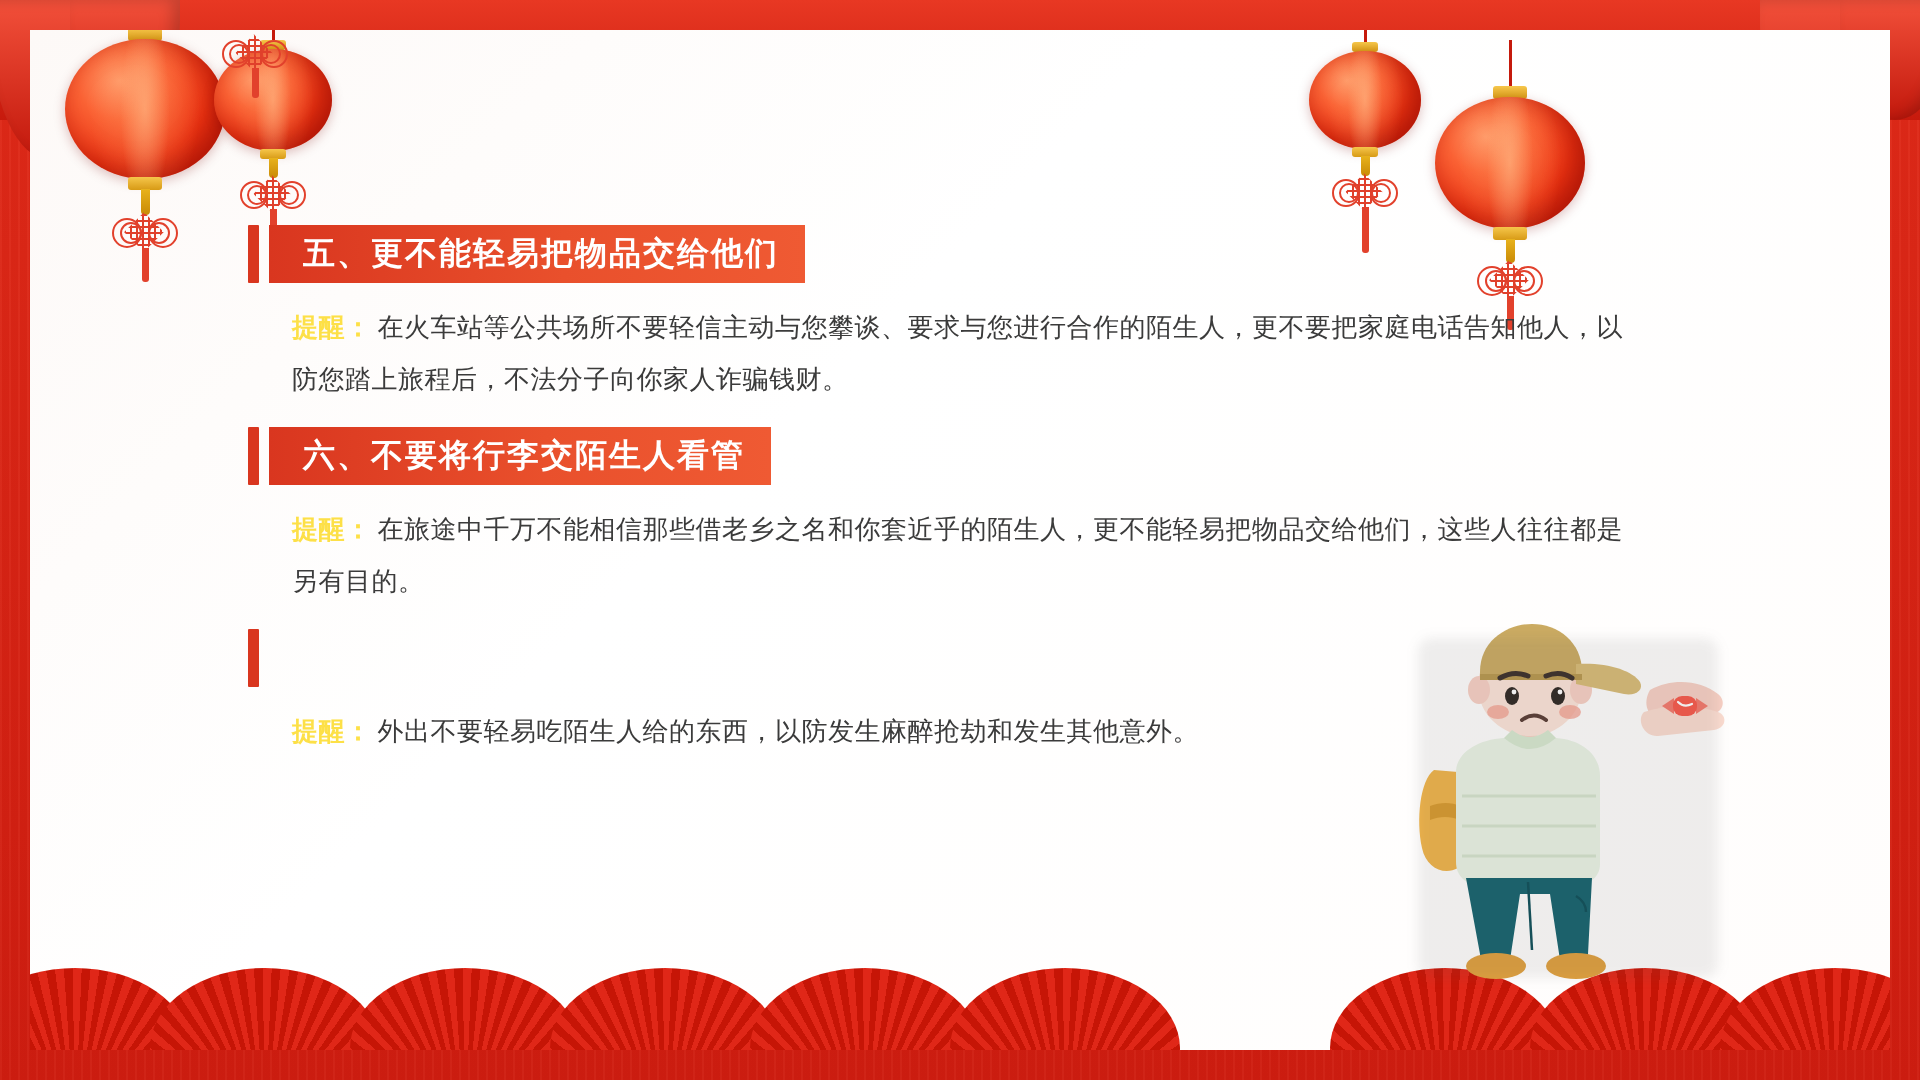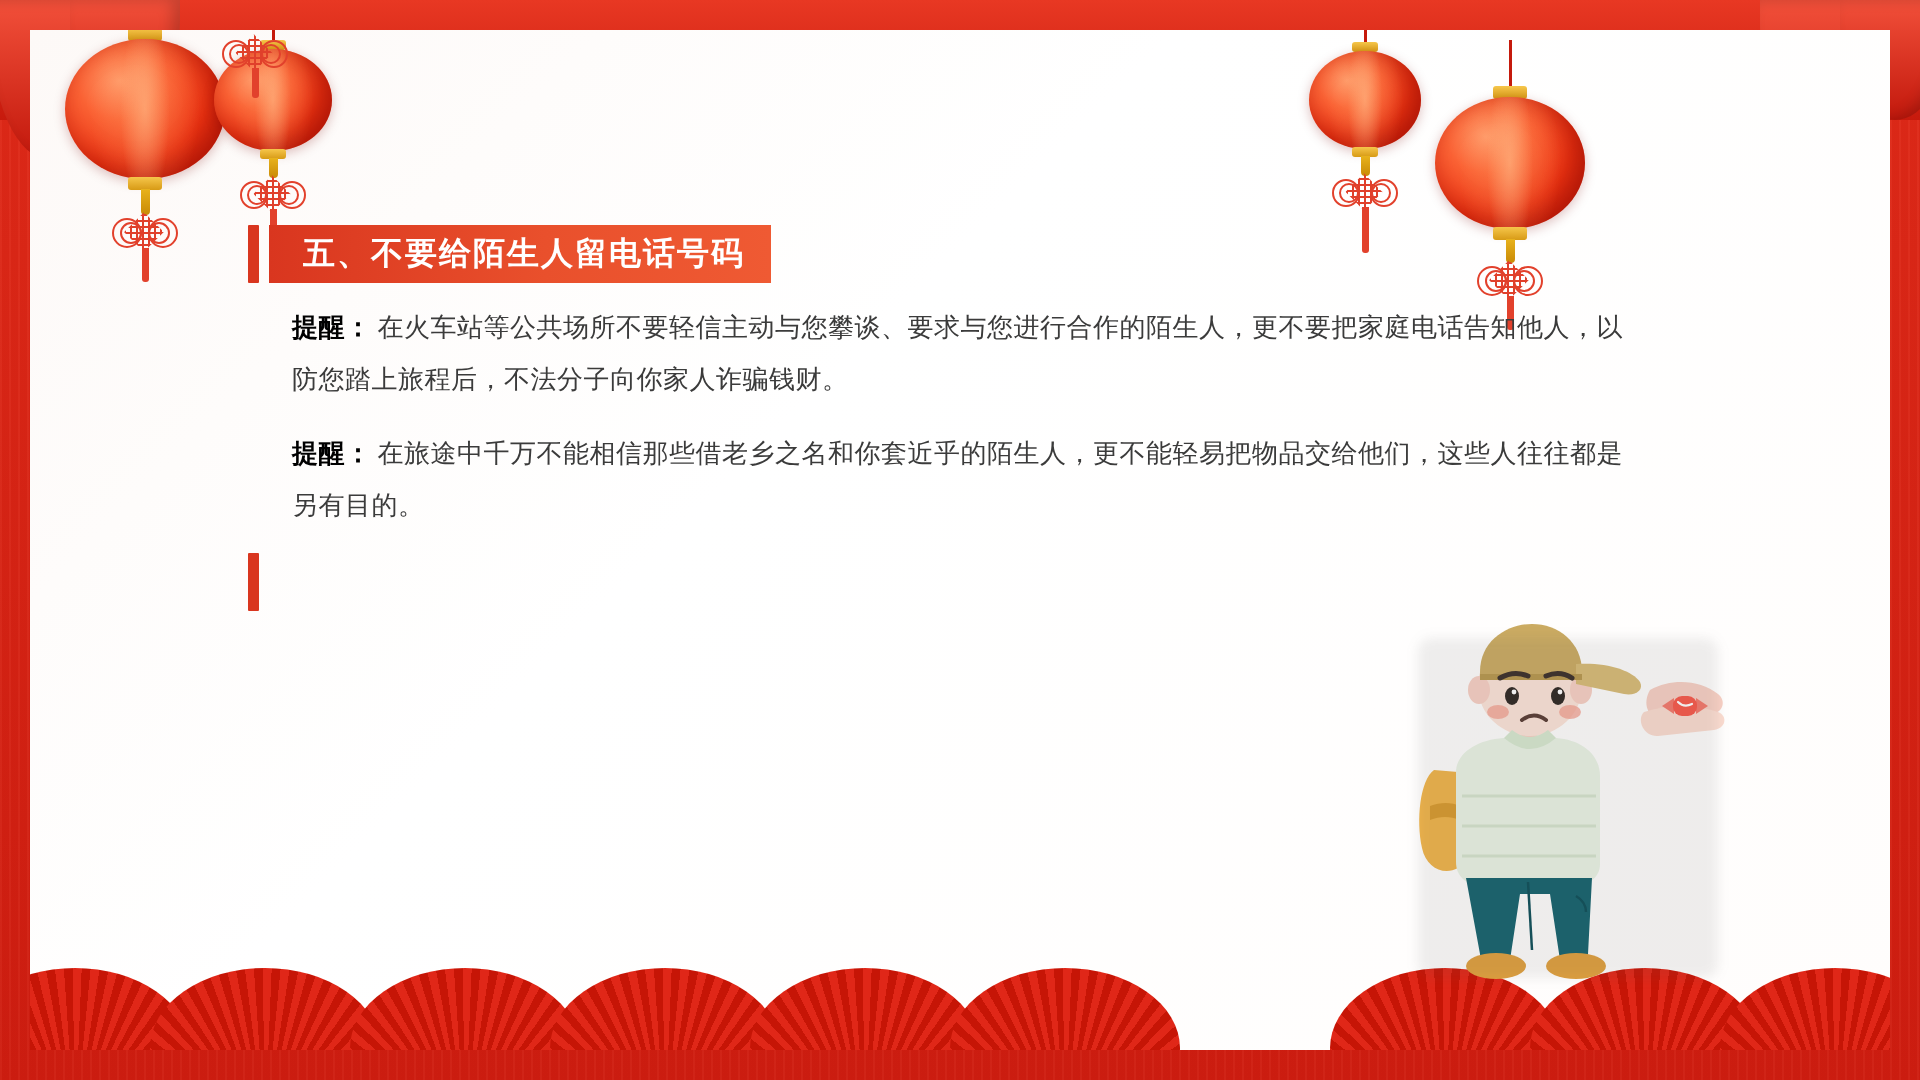--- a/index.html
+++ b/index.html
@@ -122,21 +122,21 @@
     padding:0 26px 0 34px;
     background:linear-gradient(90deg,#d9361f 0%,#e9502c 55%,#ef5a33 100%);
     color:#ffffff;font-size:32px;font-weight:bold;letter-spacing:2px;
     white-space:nowrap;
   }
   .para{
     margin:18px 0 22px 44px;
     font-size:26px;line-height:52px;color:#3b3b3b;letter-spacing:.5px;
     max-width:1340px;
   }
-  .tip{color:#000000;font-weight:bold;margin-right:6px;}
+  .tip{color:#fde047;font-weight:bold;margin-right:6px;}
   
   .boy{position:absolute;left:1400px;top:620px;width:330px;height:360px;}
   .shadow-plate{
     position:absolute;left:18px;top:18px;width:300px;height:340px;
     background:rgba(90,90,90,.10);filter:blur(6px);border-radius:14px;
   }
 </style>
 </head>
 <body>
 
@@ -248,37 +248,45 @@
     </div>
   </div>
 
 
   <div class="content">
 
     <div class="section">
       <div class="bar-wrap">
         <div class="bar-tick"></div>
         <div class="bar-gap"></div>
-        <div class="bar">五、不要给陌生人留电话号码</div>
+        <div class="bar">五、更不能轻易把物品交给他们</div>
       </div>
       <div class="para">
         <span class="tip">提醒：</span><span>在火车站等公共场所不要轻信主动与您攀谈、要求与您进行合作的陌生人，更不要把家庭电话告知他人，以防您踏上旅程后，不法分子向你家人诈骗钱财。</span>
-      </div>
-    </div>
-
-    <div class="section">
-      <div class="para">
-        <span class="tip">提醒：</span><span>在旅途中千万不能相信那些借老乡之名和你套近乎的陌生人，更不能轻易把物品交给他们，这些人往往都是另有目的。</span>
       </div>
     </div>
 
     <div class="section">
       <div class="bar-wrap">
         <div class="bar-tick"></div>
         <div class="bar-gap"></div>
+        <div class="bar">六、不要将行李交陌生人看管</div>
+      </div>
+      <div class="para">
+        <span class="tip">提醒：</span><span>在旅途中千万不能相信那些借老乡之名和你套近乎的陌生人，更不能轻易把物品交给他们，这些人往往都是另有目的。</span>
+      </div>
+    </div>
+
+    <div class="section">
+      <div class="bar-wrap">
+        <div class="bar-tick"></div>
+        <div class="bar-gap"></div>
+      </div>
+      <div class="para">
+        <span class="tip">提醒：</span><span>外出不要轻易吃陌生人给的东西，以防发生麻醉抢劫和发生其他意外。</span>
       </div>
     </div>
 
   </div>
 
   <div class="boy">
     <div class="shadow-plate"></div>
     <svg width="330" height="360" viewBox="0 0 330 360">
 
       <g>

